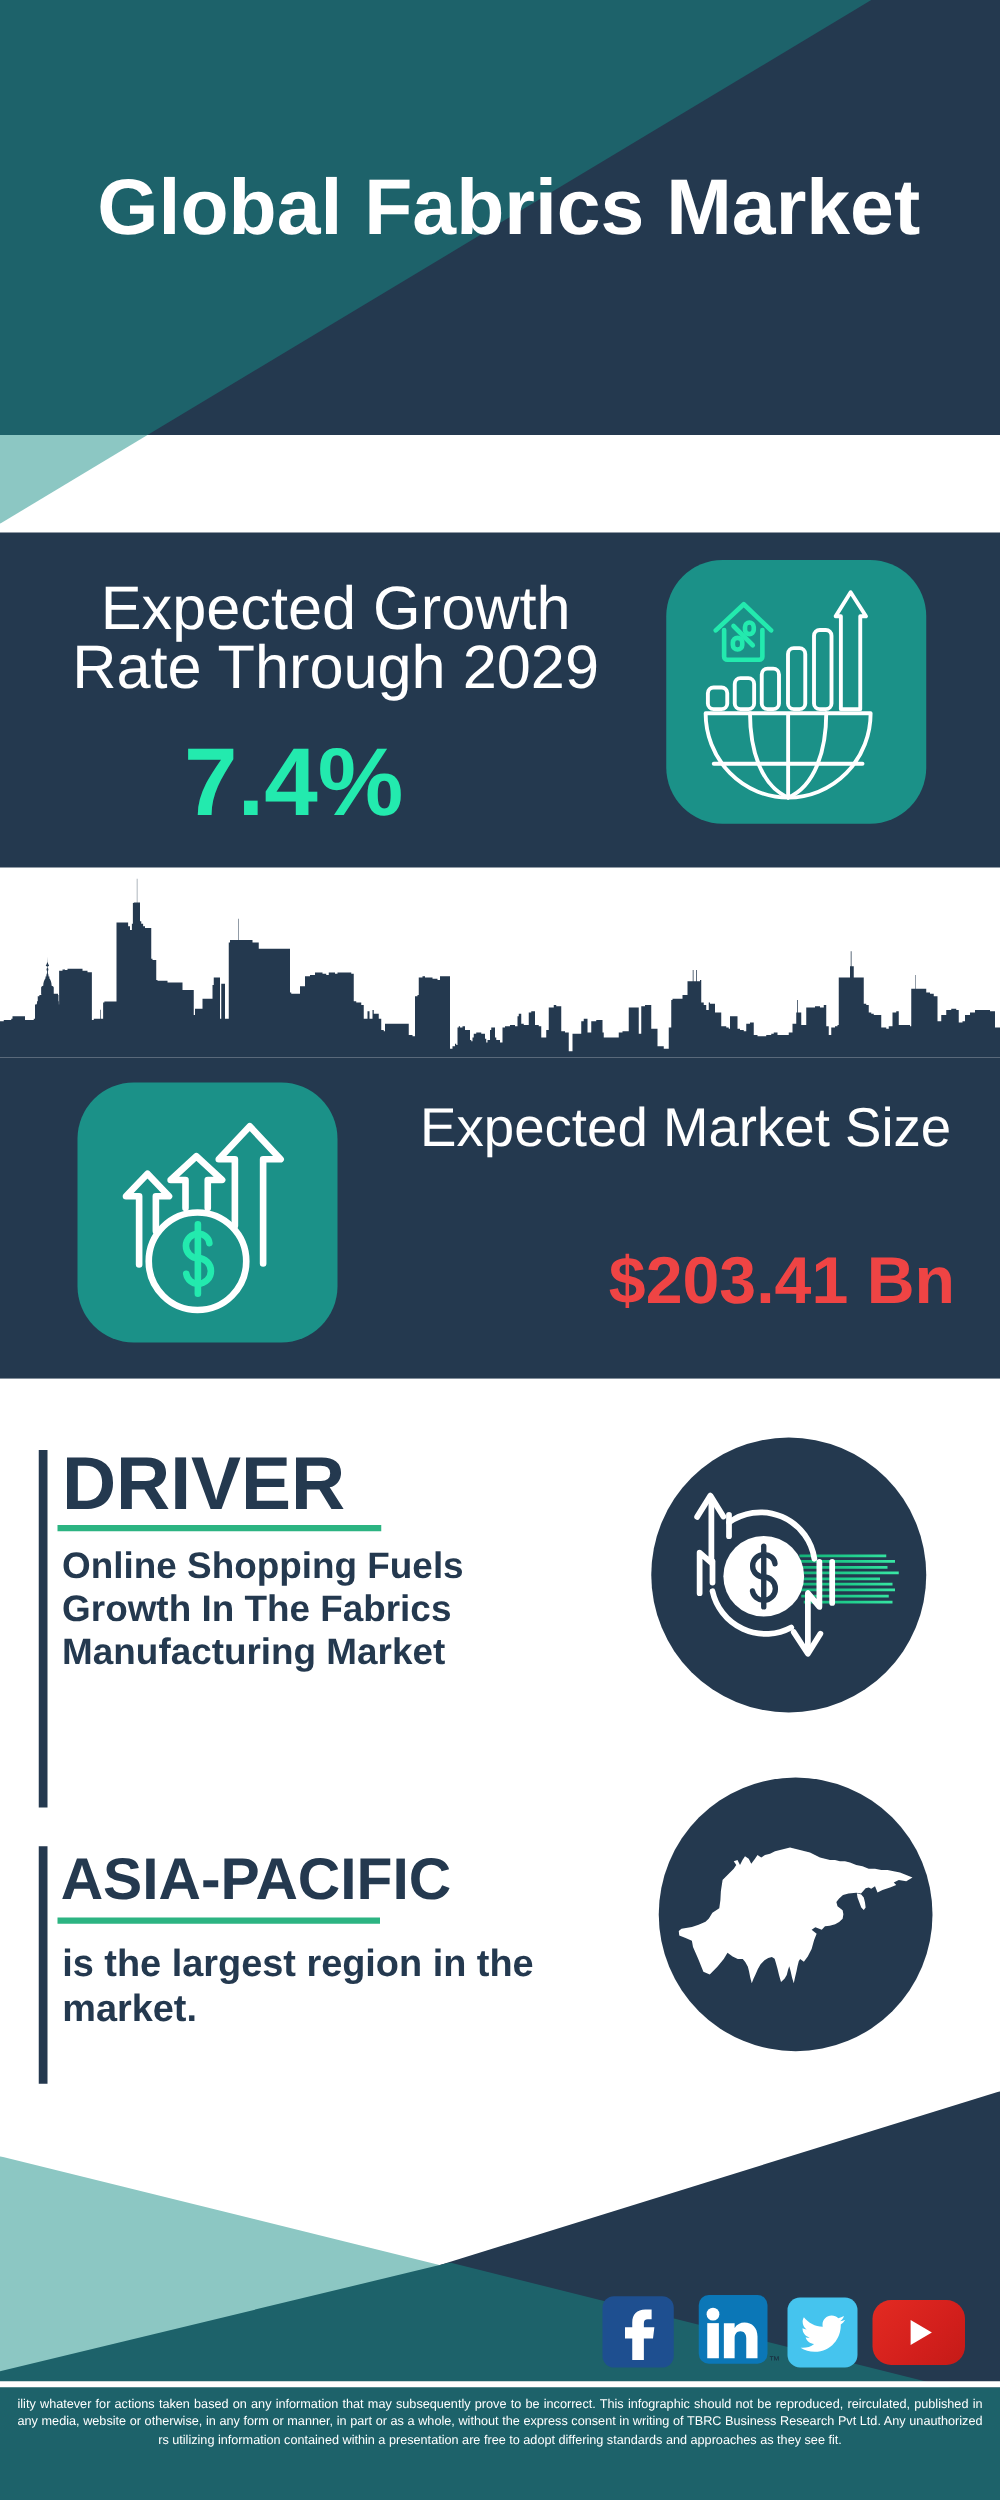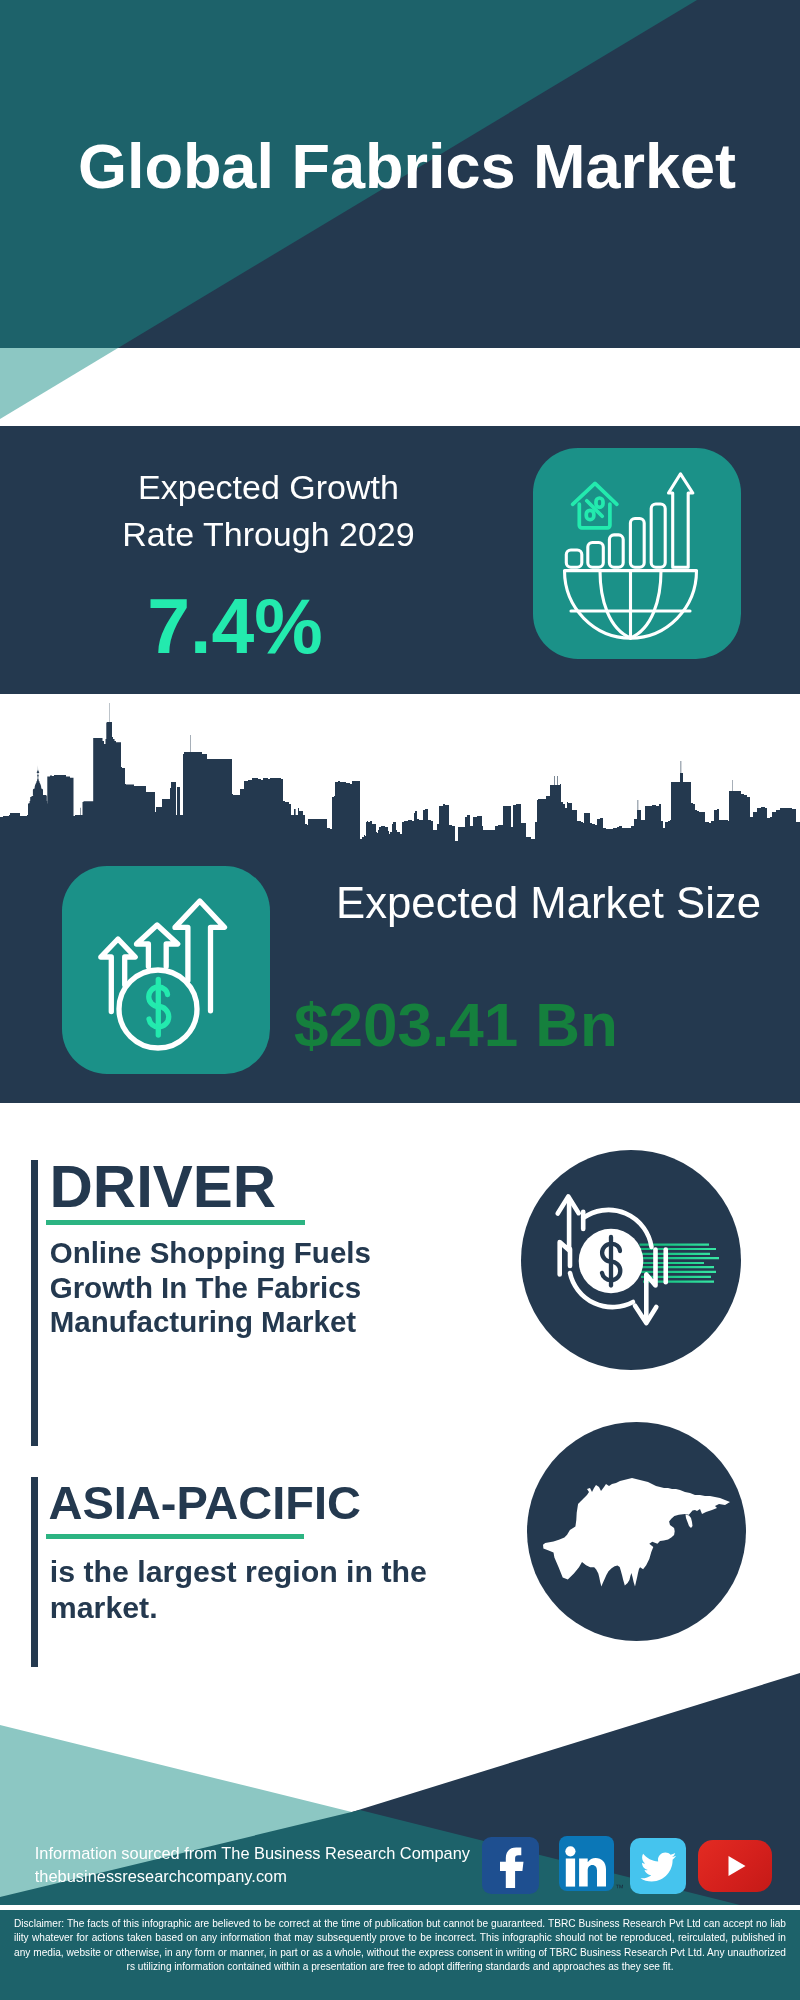--- a/index.html
+++ b/index.html
@@ -13,31 +13,31 @@
     background:#24394f;
     clip-path:polygon(697px 0px, 800px 0px, 800px 348px, 118px 348px);}
   #hero-title{position:absolute;left:7px;top:134px;width:800px;
     font-size:63px;font-weight:bold;color:#ffffff;text-align:center;line-height:64px;}
   #hero-lt{position:absolute;left:0;top:348px;width:120px;height:72px;
     background:#8cc7c3;clip-path:polygon(0 0, 118px 0, 0 71px);}
 
   
   #growth{position:absolute;left:0;top:426px;width:800px;height:269px;background:#24394f;}
   #growth-label{position:absolute;left:18.5px;top:464px;width:500px;text-align:center;
-    font-size:34px;color:#ffffff;line-height:47.1px;}
+    font-size:49px;color:#ffffff;line-height:47.1px;}
   #growth-value{position:absolute;left:-15px;top:586px;width:500px;text-align:center;
     font-size:77px;font-weight:bold;color:#23eaae;line-height:80px;}
   .iconbox{position:absolute;background:#1b9188;border-radius:45px;}
 
   
   #city{position:absolute;left:0;top:694px;width:800px;height:409px;background:#ffffff;}
   #size-label{position:absolute;left:291px;top:878px;width:470px;text-align:right;
     font-size:43.7px;color:#ffffff;line-height:49.5px;}
-  #size-value{position:absolute;left:294px;top:982px;width:470px;text-align:left;
-    font-size:62px;font-weight:bold;color:#15803d;line-height:86px;}
+  #size-value{position:absolute;left:294px;top:982px;width:470px;text-align:right;
+    font-size:53px;font-weight:bold;color:#ef4444;line-height:86px;}
 
   
   .card-bar{position:absolute;width:7px;background:#24394f;}
   .card-title{position:absolute;font-weight:bold;color:#24394f;white-space:nowrap;}
   .card-rule{position:absolute;height:5px;background:#2cb482;}
   .card-body{position:absolute;font-weight:bold;color:#24394f;}
   .card-circle{position:absolute;border-radius:50%;background:#24394f;overflow:hidden;}
 
   
   #footer-lt{position:absolute;left:0;top:1700px;width:800px;height:300px;
@@ -174,24 +174,20 @@
     <div>is the largest region in the</div>
     <div>market.</div>
   </div>
   <div class="card-circle" style="left:527px;top:1422px;width:219px;height:219px;"><svg class="asia-svg" viewBox="0 0 219 219" width="219" height="219">
   <path fill="#ffffff" d="M51,82 L54,79 L57,76 L60,73 L62,70 L60,67 L63,66 L65,70 L67,66 L69,63 L72,65 L74,69 L77,65 L79,62 L82,64 L85,62 L89,61 L93,59 L97,58 L101,57 L105,56 L109,57 L113,58 L117,59 L121,60 L125,62 L129,64 L133,65 L137,66 L141,66 L145,67 L149,67 L153,68 L158,70 L163,71 L168,73 L173,73 L178,74 L183,74 L188,75 L193,76 L198,78 L203,80 L198,83 L192,82 L188,84 L190,86 L185,88 L179,90 L175,92 L173,87 L170,89 L168,88 L165.5,88.6 L163.6,90.8 L161.8,92.7 L158,92.1 L151.8,92.7 L147.4,93.9 L144.3,96.8 L142.1,99.6 L143,103 L147.1,106.1 L147.7,109.3 L147.1,113 L144.3,115.5 L141.1,117.4 L136.8,118.6 L133,118.9 L130.4,121.8 L125.3,119.8 L122.3,121.8 L126.3,124.9 L124.3,130 L122.3,137.1 L119.2,143.2 L116.1,147.3 L113.1,145.2 L112,147 L111,151 L110.2,155 L109,160 L108,164.6 L106.6,160 L105.5,155 L104.4,151 L103.4,154 L102.4,158 L100.6,161 L97.8,163.6 L96.2,158 L95,153 L93.6,148 L92.7,145 L90.5,143.5 L87.6,144.3 L84.6,146.2 L81.5,149.3 L79.4,153 L77.4,157.5 L75.8,161 L74.4,164.6 L73.2,160 L72.2,155 L71.3,151.4 L69.2,147.5 L67.2,145.2 L63.2,145.2 L59.1,143.2 L55,140.1 L52,145.2 L46.9,151.4 L40.8,157.5 L35.7,155.4 L31.6,145.2 L27.4,135.5 L26.5,130.5 L21,128.2 L16.4,126.4 L16,122.7 L18.2,120.9 L26.5,119.6 L31.9,117.7 L37.4,115.4 L40.1,112.7 L42.9,108.1 L48.4,104.5 L49.3,98.1 L49.7,90.8 L51.1,81.7 Z M158.5,92.5 L162,93.5 L164,96 L165,100 L165.5,104 L164,106 L162,104 L160.5,100 L159,96 Z"></path>
 </svg></div>
 
   <div id="footer-lt"></div>
   <div id="footer-navy"></div>
   <div id="footer-teal"></div>
-  <div id="footer-src">
-    <div>Information sourced from The Business Research Company</div>
-    <div>thebusinessresearchcompany.com</div>
-  </div>
   <div id="footer-social">
     <a class="sicon" style="left:0px;top:1.2px;width:57.3px;height:56.5px;border-radius:9.2px;background:#1e4f90;">
       <svg viewBox="0 0 57.3 56.5" width="57.3" height="56.5">
           <path fill="#ffffff" d="M39.3,10.6 h-5.1 c-6.6,0 -10.4,3.9 -10.4,10.4 v3.7 H18.0 v9.2 h5.8 V51.1 h9.3 V33.9 h7.3 l1.1,-9.2 h-8.4 v-3.2 c0,-2.1 0.9,-3.2 3.2,-3.2 h3.0 Z"></path>
         </svg>
     </a>
     <a class="sicon" style="left:76.9px;top:0px;width:55.2px;height:55.1px;border-radius:8px;background:#0b77b7;">
       <svg viewBox="0 0 55 55" width="55" height="55">
           <g fill="#ffffff">
             <rect x="6.8" y="22.5" width="9.3" height="28.1"></rect>
@@ -207,19 +203,18 @@
     </a>
     <a class="sicon" style="left:215.95px;top:4px;width:74.5px;height:52px;border-radius:15px;background:linear-gradient(135deg,#e32b22 0%,#d31f1c 60%,#c41a17 100%);">
       <svg viewBox="0 0 74.5 52" width="74.5" height="52">
           <path fill="#ffffff" d="M30.5,16.0 L47.5,26.0 L30.5,36.0 Z"></path>
         </svg>
     </a>
   </div>
   <span class="sicon-tm">™</span>
   <div id="sep-line"></div>
   <div id="disclaimer">
-      <div class="dl">Disclaimer: The facts of this infographic are believed to be correct at the time of publication but cannot be guaranteed. TBRC Business Research Pvt Ltd can accept no liab</div>
       <div class="dl">ility whatever for actions taken based on any information that may subsequently prove to be incorrect. This infographic should not be reproduced, reirculated, published in</div>
       <div class="dl">any media, website or otherwise, in any form or manner, in part or as a whole, without the express consent in writing of TBRC Business Research Pvt Ltd. Any unauthorized</div>
       <div class="dl">rs utilizing information contained within a presentation are free to adopt differing standards and approaches as they see fit.</div>
     </div>
 
 </div>
 
 </body></html>

